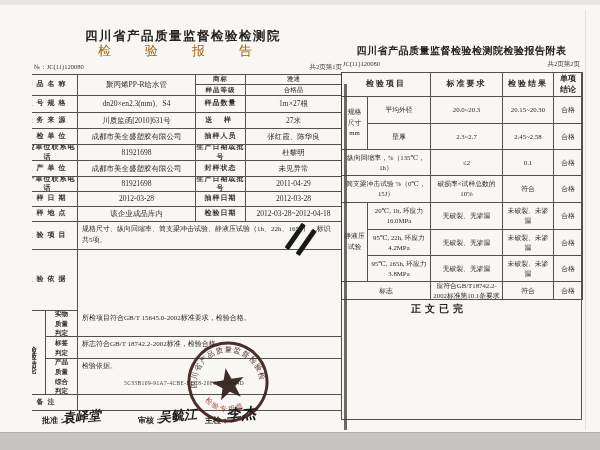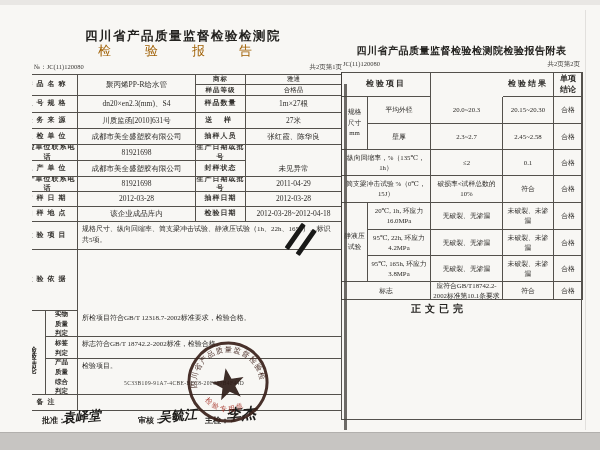--- a/index.html
+++ b/index.html
@@ -94,20 +94,21 @@
     <div class="c val" style="grid-area:4/5/5/6">27米</div>
 
     <div class="c lab" style="grid-area:5/1/6/3">受检单位</div>
     <div class="c val" style="grid-area:5/3/6/4">成都市美全盛塑胶有限公司</div>
     <div class="c lab2" style="grid-area:5/4/6/5">抽样人员</div>
     <div class="c val" style="grid-area:5/5/6/6">张红霞、陈华良</div>
 
     <div class="c lab" style="grid-area:6/1/7/3; letter-spacing:1px;">受检单位联系电话</div>
     <div class="c val" style="grid-area:6/3/7/4">81921698</div>
     <div class="c lab2" style="grid-area:6/4/7/5">生产日期或批号</div>
+    <div class="c val" style="grid-area:6/5/7/6">杜黎明</div>
 
     <div class="c lab" style="grid-area:7/1/8/3">生产单位</div>
     <div class="c val" style="grid-area:7/3/8/4">成都市美全盛塑胶有限公司</div>
     <div class="c lab2" style="grid-area:7/4/8/5">封样状态</div>
     <div class="c val" style="grid-area:7/5/8/6">未见异常</div>
 
     <div class="c lab" style="grid-area:8/1/9/3; letter-spacing:1px;">生产单位联系电话</div>
     <div class="c val" style="grid-area:8/3/9/4">81921698</div>
     <div class="c lab2" style="grid-area:8/4/9/5">生产日期或批号</div>
     <div class="c val" style="grid-area:8/5/9/6">2011-04-29</div>
@@ -124,30 +125,30 @@
 
     <div class="c lab" style="grid-area:11/1/12/3">检验项目</div>
     <div class="c tl" style="grid-area:11/3/12/6">规格尺寸、纵向回缩率、简支梁冲击试验、静液压试验（1h、22h、165h）、标识共5项。</div>
 
     <div class="c lab" style="grid-area:12/1/13/3">检验依据</div>
 
     <div class="c vert" style="grid-area:13/1/16/2">检验结论</div>
     <div class="c sub" style="grid-area:13/2/14/3">
         <span>实物质量判定</span>
       </div>
-    <div class="c tl" style="grid-area:13/3/14/6">所检项目符合GB/T 12318.7-2002标准要求，检验合格。</div>
+    <div class="c tl" style="grid-area:13/3/14/6">所检项目符合GB/T 15645.0-2002标准要求，检验合格。</div>
     <div class="c sub" style="grid-area:14/2/15/3">
         <span>标签判定</span>
       </div>
     <div class="c tl" style="grid-area:14/3/15/6">标志符合GB/T 18742.2-2002标准，检验合格。</div>
     <div class="c sub" style="grid-area:15/2/16/3">
         <span>产品质量综合判定</span>
       </div>
     <div class="c tl" style="grid-area:15/3/16/6">
-      <span style="display:block">检验项目。</span>
+      <span style="display:block">检验依据。</span>
       <span class="code">5C33B109-91A7-4CBE-BFC8-20F067B4F44D</span>
     </div>
 
     <div class="c lab" style="grid-area:16/1/17/3">备注</div>
     <div class="c" style="grid-area:16/3/17/6"></div>
   </div>
 
   <div class="abs sig-label" style="left:42px; top:415px;">批准：</div>
   <div class="abs" style="left:62px; top:407px;"><span class="sig">袁峄堂</span></div>
   <div class="abs sig-label" style="left:138px; top:415px;">审核：</div>
@@ -171,20 +172,21 @@
 
   <div class="abs" style="left:341px; top:44px; width:241px; text-align:center; font-weight:bold; font-size:10px; letter-spacing:.5px; color:#23221f;">四川省产品质量监督检验检测院检验报告附表</div>
   <div class="abs tiny" style="left:343px; top:60px;">JC(11)120080</div>
   <div class="abs tiny" style="left:482px; top:60px; width:98px; text-align:right;">共2页第2页</div>
 
   <div class="abs" style="left:341px; top:72px; width:241px; height:348px; border:1px solid #55524e;"></div>
 
   <div class="grid" id="rp-grid">
 
     <div class="c rh" style="grid-area:1/1/2/3">检验项目</div>
+    <div class="c rh" style="grid-area:1/3/2/4">标准要求</div>
     <div class="c rh" style="grid-area:1/4/2/5">检验结果</div>
     <div class="c rh" style="grid-area:1/5/2/6; letter-spacing:0;">
         <span class="grp2"><span>单项结论</span></span>
       </div>
 
     <div class="c grp" style="grid-area:2/1/4/2">
         <span>规格 尺寸 mm</span>
       </div>
 
     <div class="c ri" style="grid-area:2/2/3/3">平均外径</div>

